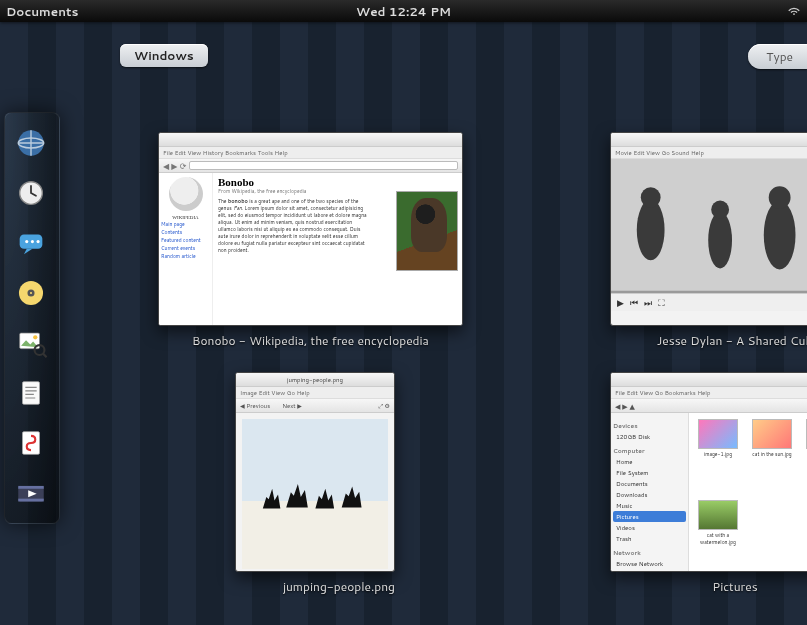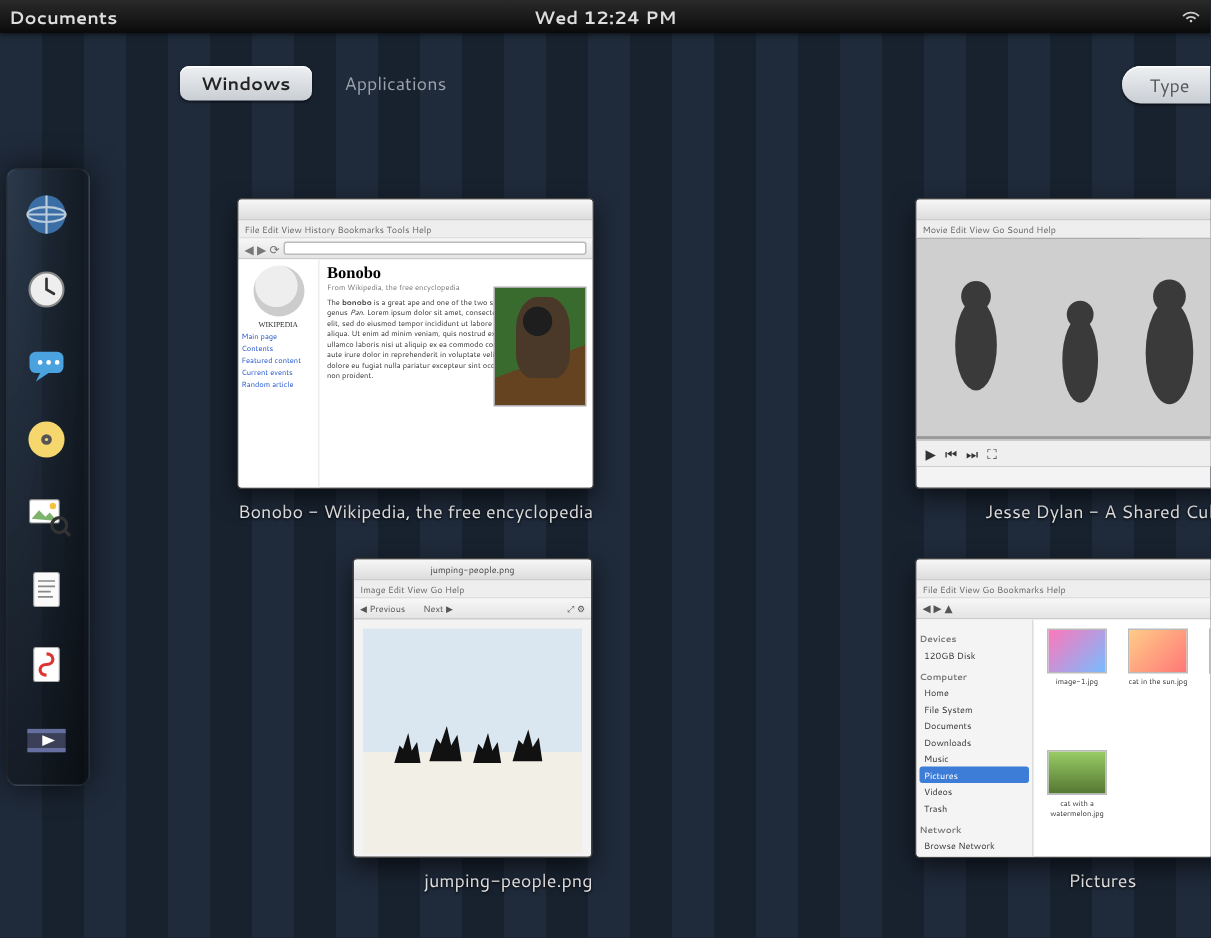--- a/index.html
+++ b/index.html
@@ -178,21 +178,20 @@
           <circle cx="8" cy="13.8" r="1" fill="#ccc"></circle>
         </svg>
     </span>
   </div>
 </div>
 
 <div class="overview">
 
   <div class="tabstrip">
     <div class="tab active">Windows</div>
-    <div class="tab">Applications</div>
   </div>
   <div class="search-pill">Type</div>
 
   <div class="dock">
     <div class="dock-item">
       <svg viewBox="0 0 48 48">
           <circle cx="24" cy="24" r="18" fill="#3a6ea5"></circle>
           <ellipse cx="24" cy="24" rx="18" ry="7" fill="none" stroke="#bcd" stroke-width="2"></ellipse>
           <path d="M24 6v36M6 24h36" stroke="#bcd" stroke-width="2"></path>
         </svg>
@@ -246,21 +245,21 @@
           <rect x="6" y="14" width="36" height="4" fill="#6670a0"></rect>
           <rect x="6" y="32" width="36" height="4" fill="#6670a0"></rect>
           <path d="M20 20l12 5-12 5z" fill="#fff"></path>
         </svg>
     </div>
   </div>
 
   <div class="wins">
 
     <div class="thumb" style="left:58px; top:30px;">
-      <div class="frame" style="width:238px; height:194px;">
+      <div class="frame" style="width:305px; height:194px;">
         <div class="fake-bar"></div>
         <div class="fake-menu">File  Edit  View  History  Bookmarks  Tools  Help</div>
         <div class="fake-toolbar" style="display:flex;align-items:center;gap:3px;padding:0 4px;">
           <span style="font-size:8px;color:#777">◀ ▶ ⟳</span>
           <div style="flex:1;height:9px;border:1px solid #bbb;background:#fff;border-radius:2px;"></div>
         </div>
         <div class="browser-content">
           <div class="wiki-side">
             <div class="logo"></div>
             <div style="font-size:5px;text-align:center;color:#333;font-family:serif">WIKIPEDIA</div>

